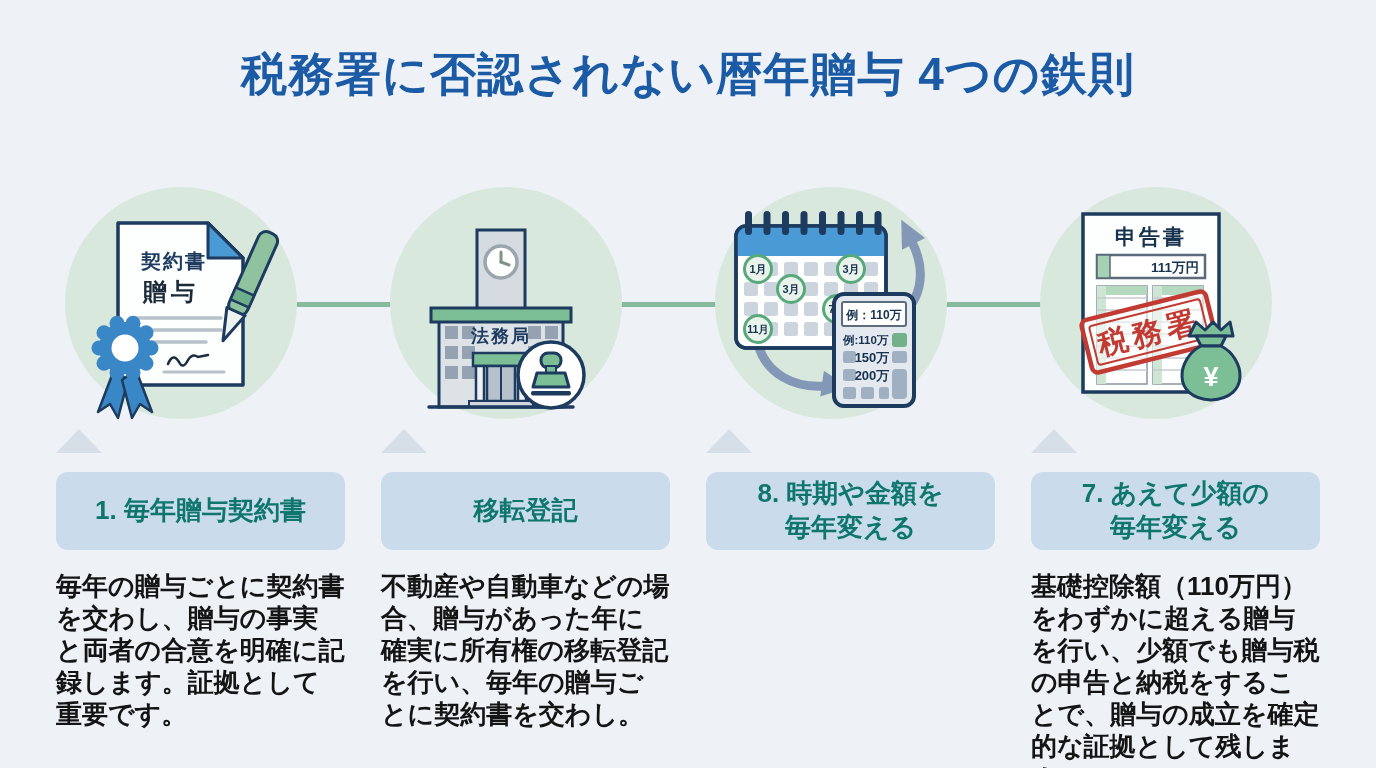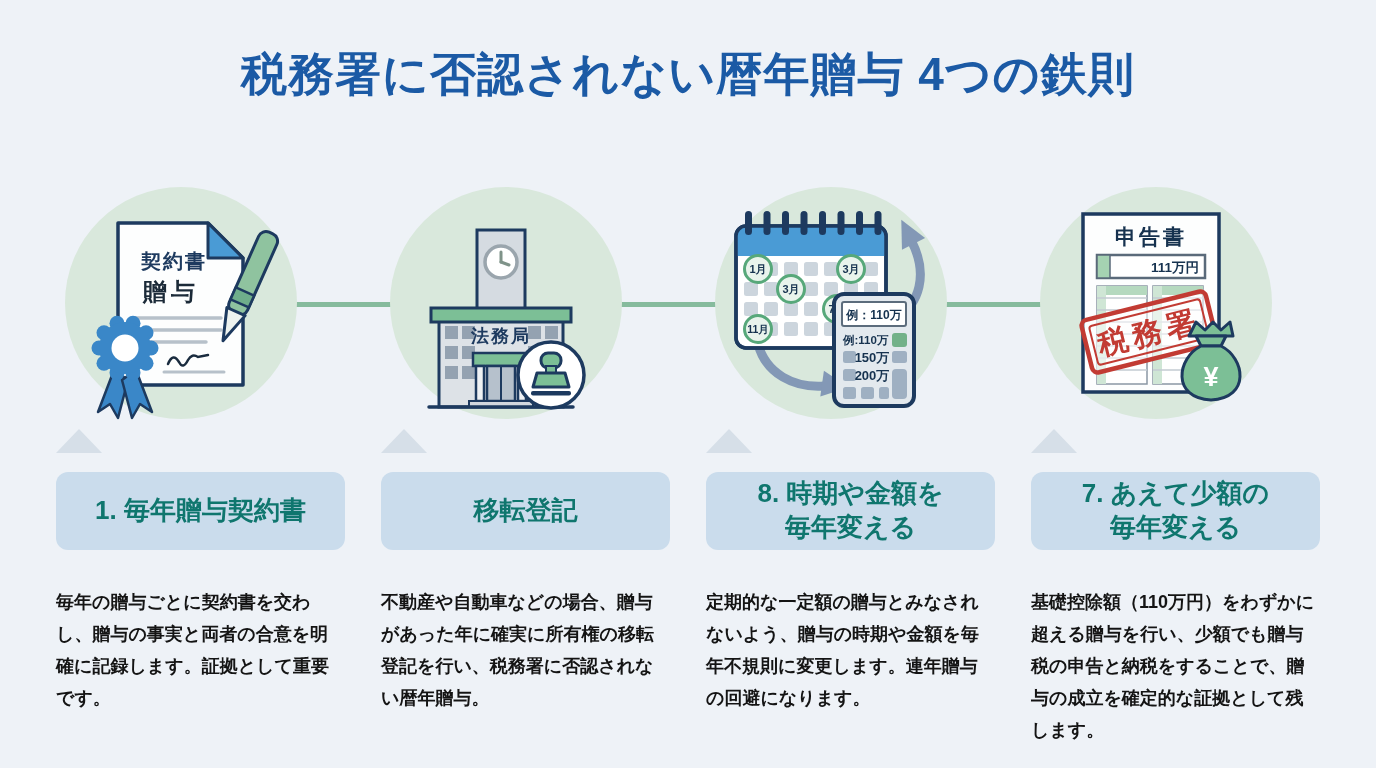--- a/index.html
+++ b/index.html
@@ -43,23 +43,23 @@
     background:#cadcec;
     border-radius:12px;
     display:flex;flex-direction:column;justify-content:center;
     text-align:center;
     font-size:26px;font-weight:800;
     line-height:1.3;
     color:#0f766e;
     margin-top:19px;
   }
   .desc{
-    margin:36px 0 0 0;
+    margin:20px 0 0 0;
     width:100%;
-    font-size:18px;font-weight:700;
+    font-size:26px;font-weight:700;
     line-height:32px;
     color:#141414;
     text-align:left;
   }
   svg text{font-family:"Liberation Sans","DejaVu Sans",sans-serif;}
 </style>
 </head>
 <body>
 
 <div class="page">
@@ -153,21 +153,21 @@
           <rect x="160" y="175" width="20" height="15" rx="7" fill="#7cbf96" stroke="#1d3a5f" stroke-width="3"></rect>
           <rect x="165" y="188" width="10" height="7" fill="#7cbf96" stroke="#1d3a5f" stroke-width="2"></rect>
           <polygon points="156,195 184,195 188,209 152,209" fill="#7cbf96" stroke="#1d3a5f" stroke-width="3" stroke-linejoin="round"></polygon>
           <rect x="150" y="213" width="40" height="4.5" rx="2" fill="#1d3a5f"></rect>
         </g>
       </svg>
       <div class="pointer"></div>
       <div class="heading">
         <div>移転登記</div>
       </div>
-      <p class="desc">不動産や自動車などの場合、贈与があった年に確実に所有権の移転登記を行い、税務署に否認されない暦年贈与。</p>
+      <p class="desc">不動産や自動車などの場合、贈与があった年に確実に所有権の移転登記を行い、毎年の贈与ごとに契約書を交わし。</p>
     </section>
 
     <section class="col">
       <svg class="icon" viewBox="0 0 250 250">
         <circle cx="125" cy="125" r="116" fill="#d9e8dc"></circle>
         <g>
           <path d="M190,140 C214,126 222,96 206,64" stroke="#8398b6" stroke-width="9" fill="none" stroke-linecap="round"></path>
           <polygon points="0,-17 13,10 -13,10" transform="translate(203,57) rotate(-27)" fill="#8398b6"></polygon>
         </g>
         <g>
@@ -246,21 +246,20 @@
           <rect x="137" y="209" width="13" height="12" rx="2.5" fill="#9fb0c2"></rect>
           <rect x="155" y="209" width="13" height="12" rx="2.5" fill="#9fb0c2"></rect>
           <rect x="173" y="209" width="10" height="12" rx="2.5" fill="#9fb0c2"></rect>
         </g>
       </svg>
       <div class="pointer"></div>
       <div class="heading">
         <div>8. 時期や金額を</div>
         <div>毎年変える</div>
       </div>
-      <p class="desc">定期的な一定額の贈与とみなされないよう、贈与の時期や金額を毎年不規則に変更します。連年贈与の回避になります。</p>
     </section>
 
     <section class="col">
       <svg class="icon" viewBox="0 0 250 250">
         <circle cx="125" cy="125" r="116" fill="#d9e8dc"></circle>
         <g>
           <rect x="52" y="36" width="136" height="178" fill="#fdfefe" stroke="#1d3a5f" stroke-width="3.5"></rect>
           <text x="120" y="66" text-anchor="middle" font-size="21" font-weight="bold" fill="#16324f" letter-spacing="3">申告書</text>
           <rect x="66" y="77" width="108" height="23" fill="#ffffff" stroke="#5a6a7a" stroke-width="2.5"></rect>
           <rect x="66" y="77" width="13" height="23" fill="#a5d2b2" stroke="#5a6a7a" stroke-width="1.5"></rect>

